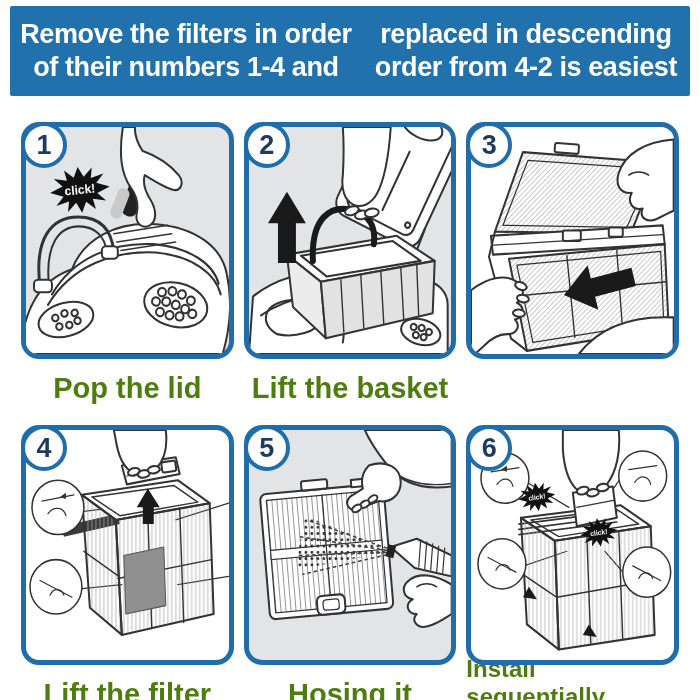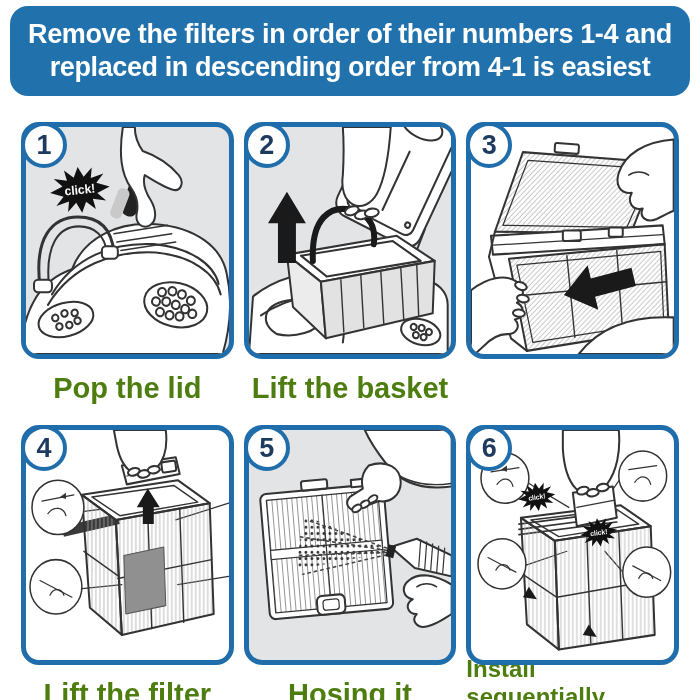--- a/index.html
+++ b/index.html
@@ -1,19 +1,19 @@
 <!DOCTYPE html>
 <html><head>
 <meta charset="utf-8">
 <style>
   html,body{margin:0;padding:0;background:#fff;}
   body{width:700px;height:700px;position:relative;font-family:"Liberation Sans",sans-serif;overflow:hidden;}
 
   .header{position:absolute;left:10px;top:6px;width:680px;height:90px;background:#2171ad;
-    border-radius:18px;color:#fff;display:flex;flex-direction:column;justify-content:center;
+    border-radius:2px;color:#fff;display:flex;flex-direction:row;justify-content:center;
     align-items:center;font-weight:bold;font-size:27px;line-height:1.22;letter-spacing:-0.4px;text-align:center;}
 
   .grid{position:absolute;left:21px;top:122px;width:658px;display:grid;
     grid-template-columns:repeat(3,1fr);column-gap:10px;row-gap:20px;}
   .cell{display:flex;flex-direction:column;}
   .panel{position:relative;height:227px;border:5px solid #1f6dab;border-radius:18px;background:#e3e4e5;}
   .row2 .panel{height:230px;}
   .panel.white{background:#fff;}
   .art{position:absolute;inset:0;border-radius:12px;overflow:hidden;}
   .art svg{width:100%;height:100%;display:block;}
@@ -23,21 +23,21 @@
   .caption{height:46px;display:flex;align-items:flex-end;justify-content:center;
     color:#4d7c0f;font-weight:bold;font-size:29px;padding-top:0;}
   .caption.small{font-size:24px;}
   text{font-family:"Liberation Sans",sans-serif;}
 </style>
 </head>
 <body>
 
 <div class="header">
   <span>Remove the filters in order of their numbers 1-4 and</span>
-  <span>replaced in descending order from 4-1 is easiest</span>
+  <span>replaced in descending order from 4-2 is easiest</span>
 </div>
 
 <div class="grid">
 
   <div class="cell">
     <div class="panel">
       <div class="art">
         <svg viewBox="0 0 203 217" preserveAspectRatio="none">
           <g stroke="#333" stroke-width="2" fill="none" stroke-linejoin="round" stroke-linecap="round">
             <path d="M -6 217 C -2 170 16 146 46 136 C 58 106 92 90 130 93 C 170 96 196 115 201 140 C 207 166 204 194 197 217 Z" fill="#fff"></path>

